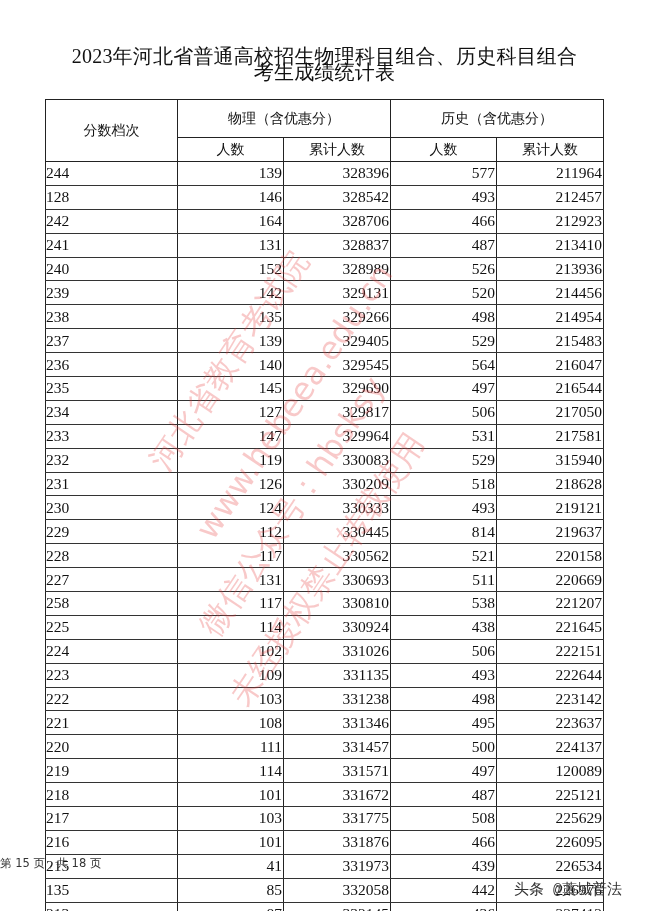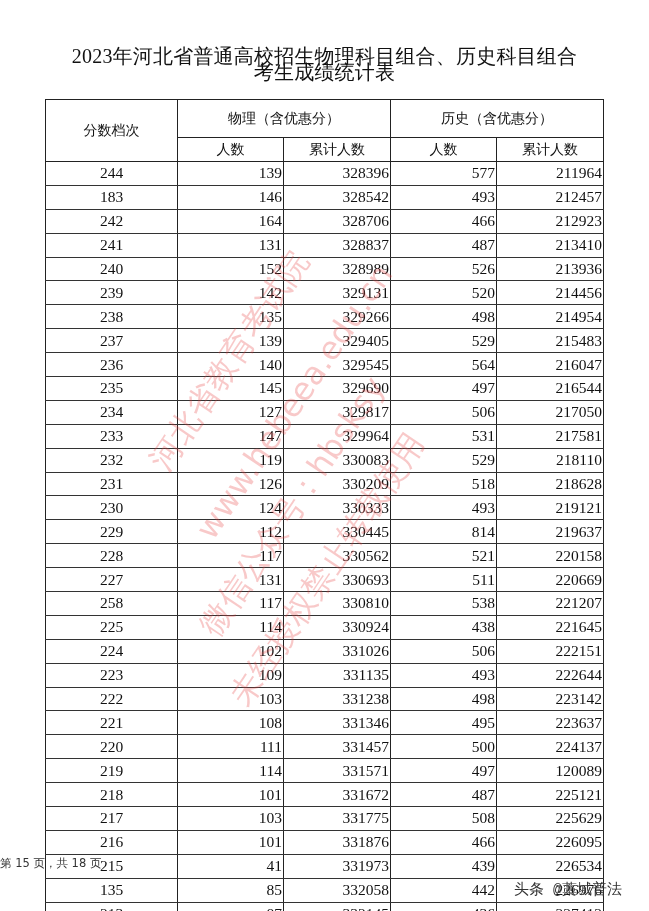--- a/index.html
+++ b/index.html
@@ -46,21 +46,21 @@
     }
     .score-table thead th {
       font-family: "DejaVu Sans", sans-serif;
       font-size: 14px;
       text-align: center;
       color: #111;
     }
     .score-table thead tr.h1 th { height: 37px; }
     .score-table thead tr.h2 th { height: 23px; }
     .score-table tbody tr td { height: 22.9px; line-height: 22px; }
-    .score-table td.c-score { text-align: center; margin-top: 12px; }
+    .score-table td.c-score { text-align: left; margin-top: 12px; }
     .score-table td.c-num { text-align: right; padding-right: 1px; }
     .score-table tbody tr td { border-bottom: 1.5px solid #333; }
 
     .footer-page {
       position: absolute;
       top: 856px;
       left: 0;
       width: 649px;
       text-align: left;
       font-family: "DejaVu Sans", sans-serif;
@@ -121,21 +121,21 @@
   </thead>
   <tbody id="table-body">
       <tr>
         <td class="c-score">244</td>
         <td class="c-num">139</td>
         <td class="c-num">328396</td>
         <td class="c-num">577</td>
         <td class="c-num">211964</td>
       </tr>
       <tr>
-        <td class="c-score">183</td>
+        <td class="c-score">128</td>
         <td class="c-num">146</td>
         <td class="c-num">328542</td>
         <td class="c-num">493</td>
         <td class="c-num">212457</td>
       </tr>
       <tr>
         <td class="c-score">242</td>
         <td class="c-num">164</td>
         <td class="c-num">328706</td>
         <td class="c-num">466</td>
@@ -202,21 +202,21 @@
         <td class="c-num">147</td>
         <td class="c-num">329964</td>
         <td class="c-num">531</td>
         <td class="c-num">217581</td>
       </tr>
       <tr>
         <td class="c-score">232</td>
         <td class="c-num">119</td>
         <td class="c-num">330083</td>
         <td class="c-num">529</td>
-        <td class="c-num">218110</td>
+        <td class="c-num">315940</td>
       </tr>
       <tr>
         <td class="c-score">231</td>
         <td class="c-num">126</td>
         <td class="c-num">330209</td>
         <td class="c-num">518</td>
         <td class="c-num">218628</td>
       </tr>
       <tr>
         <td class="c-score">230</td>

